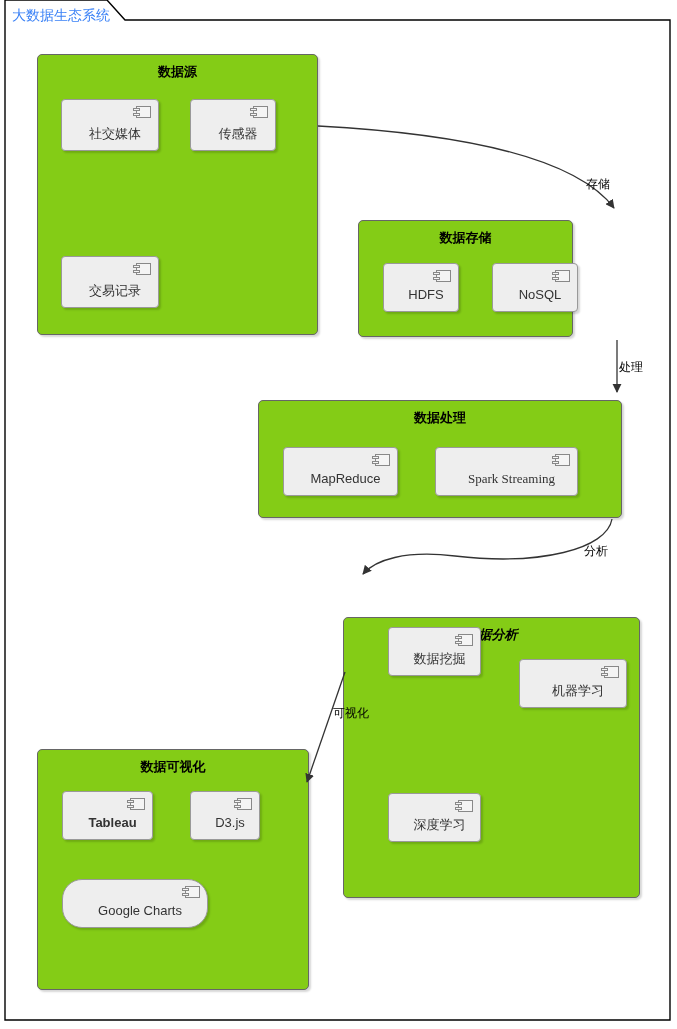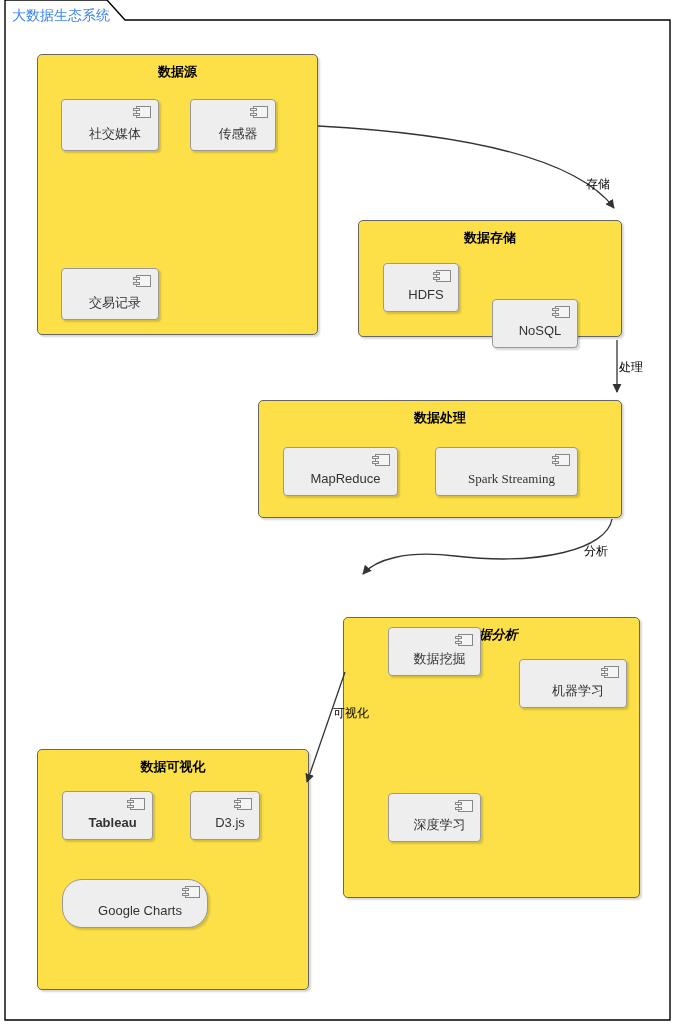--- a/index.html
+++ b/index.html
@@ -37,21 +37,21 @@
     font-weight: normal;
     line-height: 18px;
     white-space: nowrap;
     color: #3b82f6;
   }
 
   
   .group {
     position: absolute;
     box-sizing: border-box;
-    background: #fde047;
+    background: #84cc16;
     border: 1.2px solid #666666;
     border-radius: 5px;
     box-shadow: 2px 2px 2px rgba(0,0,0,0.16);
   }
   .group-title {
     position: absolute;
     left: 0;
     right: 0;
     top: 8px;
     text-align: center;
@@ -161,40 +161,40 @@
         <div class="comp-label">社交媒体</div>
       </div>
       <div class="comp" style="left: 190px; top: 99px; width: 86px; height: 52px;">
         <span class="comp-icon">
           <span class="body"></span>
           <span class="tab t1"></span>
           <span class="tab t2"></span>
         </span>
         <div class="comp-label">传感器</div>
       </div>
-      <div class="comp" style="left: 61px; top: 268px; width: 98px; height: 52px;">
+      <div class="comp" style="left: 61px; top: 256px; width: 98px; height: 52px;">
         <span class="comp-icon">
           <span class="body"></span>
           <span class="tab t1"></span>
           <span class="tab t2"></span>
         </span>
         <div class="comp-label">交易记录</div>
       </div>
-      <div class="group" style="left: 358px; top: 220px; width: 264px; height: 117px;">
+      <div class="group" style="left: 358px; top: 220px; width: 215px; height: 117px;">
         <div class="group-title">数据存储</div>
       </div>
       <div class="comp" style="left: 383px; top: 263px; width: 76px; height: 49px;">
         <span class="comp-icon">
           <span class="body"></span>
           <span class="tab t1"></span>
           <span class="tab t2"></span>
         </span>
         <div class="comp-label">HDFS</div>
       </div>
-      <div class="comp" style="left: 492px; top: 263px; width: 86px; height: 49px; margin-top: 36px;">
+      <div class="comp" style="left: 492px; top: 263px; width: 86px; height: 49px;">
         <span class="comp-icon">
           <span class="body"></span>
           <span class="tab t1"></span>
           <span class="tab t2"></span>
         </span>
         <div class="comp-label">NoSQL</div>
       </div>
       <div class="group" style="left: 258px; top: 400px; width: 364px; height: 118px;">
         <div class="group-title">数据处理</div>
       </div>

